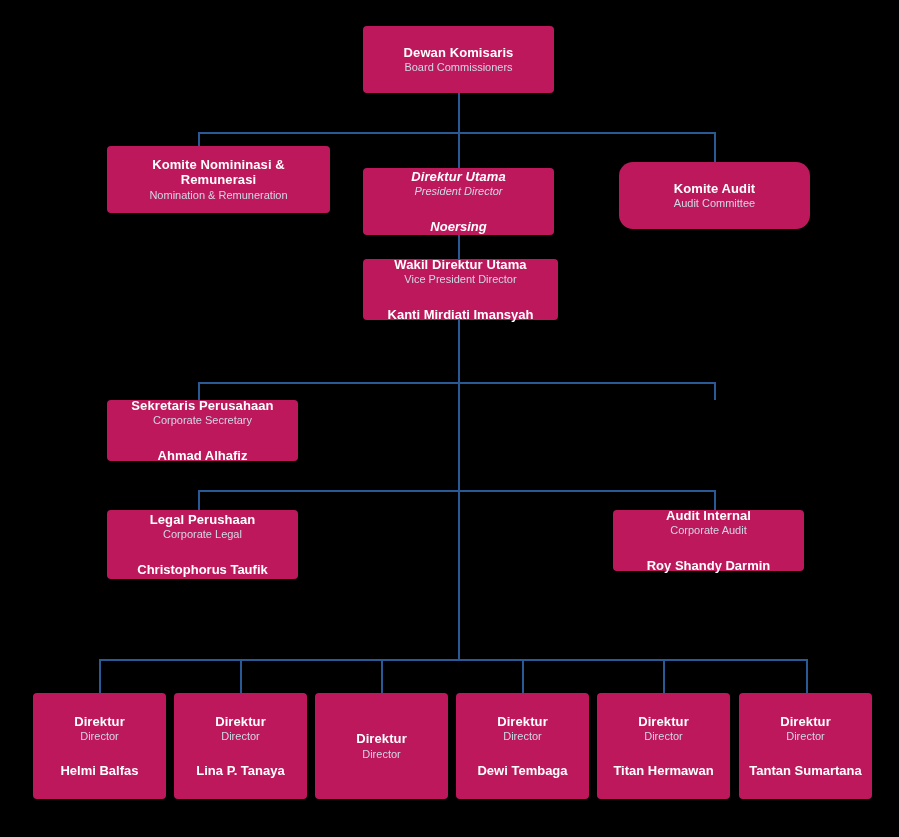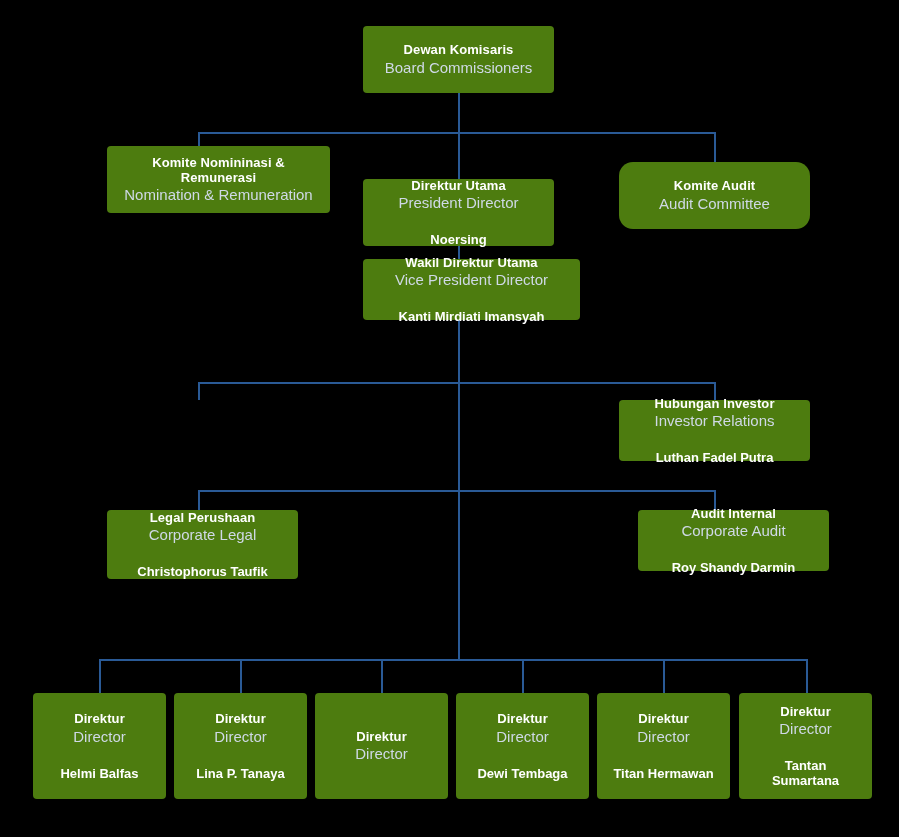--- a/index.html
+++ b/index.html
@@ -15,40 +15,40 @@
     overflow: hidden;
   }
   #chart {
     position: relative;
     width: 899px;
     height: 837px;
     background: #000000;
   }
   .node {
     position: absolute;
-    background: #4d7c0f;
+    background: #be185d;
     border-radius: 4px;
     display: flex;
     flex-direction: column;
     align-items: center;
     justify-content: center;
     text-align: center;
     color: #ffffff;
-    padding: 6px 16px;
+    padding: 6px 8px;
     z-index: 2;
   }
   .n-title {
     font-size: 13px;
     font-weight: bold;
     line-height: 1.18;
     color: #ffffff;
     letter-spacing: 0.1px;
   }
   .n-sub {
-    font-size: 15px;
+    font-size: 11px;
     font-weight: normal;
     line-height: 1.2;
     color: #cfd9e6;
     margin-top: 1px;
   }
   .n-person {
     font-size: 13px;
     font-weight: bold;
     line-height: 1.18;
     color: #ffffff;
@@ -96,52 +96,52 @@
     <div class="n-sub">Board Commissioners</div>
 
   </div>
 
   <div class="node" style="left:107px; top:146px; width:223px; height:67px;">
     <div class="n-title">Komite Nomininasi &amp; Remunerasi</div>
     <div class="n-sub">Nomination &amp; Remuneration</div>
 
   </div>
 
-  <div class="node" style="left:363px; top:179px; width:191px; height:67px;">
+  <div class="node" style="left:363px; top:168px; width:191px; height:67px;font-style:italic;">
     <div class="n-title">Direktur Utama</div>
     <div class="n-sub">President Director</div>
     <div class="n-person">Noersing</div>
   </div>
 
   <div class="node" style="left:619px; top:162px; width:191px; height:67px;border-radius:14px;">
     <div class="n-title">Komite Audit</div>
     <div class="n-sub">Audit Committee</div>
 
   </div>
 
-  <div class="node" style="left:363px; top:259px; width:217px; height:61px;text-align:right;">
+  <div class="node" style="left:363px; top:259px; width:195px; height:61px;text-align:right;">
     <div class="n-title">Wakil Direktur Utama</div>
     <div class="n-sub">Vice President Director</div>
     <div class="n-person">Kanti Mirdiati Imansyah</div>
   </div>
 
+  <div class="node" style="left:107px; top:400px; width:191px; height:61px;">
+    <div class="n-title">Sekretaris Perusahaan</div>
+    <div class="n-sub">Corporate Secretary</div>
+    <div class="n-person">Ahmad Alhafiz</div>
+  </div>
 
-  <div class="node" style="left:619px; top:400px; width:191px; height:61px;">
-    <div class="n-title">Hubungan Investor</div>
-    <div class="n-sub">Investor Relations</div>
-    <div class="n-person">Luthan Fadel Putra</div>
-  </div>
 
   <div class="node" style="left:107px; top:510px; width:191px; height:69px;">
     <div class="n-title">Legal Perushaan</div>
     <div class="n-sub">Corporate Legal</div>
     <div class="n-person">Christophorus Taufik</div>
   </div>
 
-  <div class="node" style="left:638px; top:510px; width:191px; height:61px;">
+  <div class="node" style="left:613px; top:510px; width:191px; height:61px;">
     <div class="n-title">Audit Internal</div>
     <div class="n-sub">Corporate Audit</div>
     <div class="n-person">Roy Shandy Darmin</div>
   </div>
 
   <div class="node" style="left:33px; top:693px; width:133px; height:106px;">
     <div class="n-title">Direktur</div>
     <div class="n-sub">Director</div>
     <div class="n-person">Helmi Balfas</div>
   </div>

